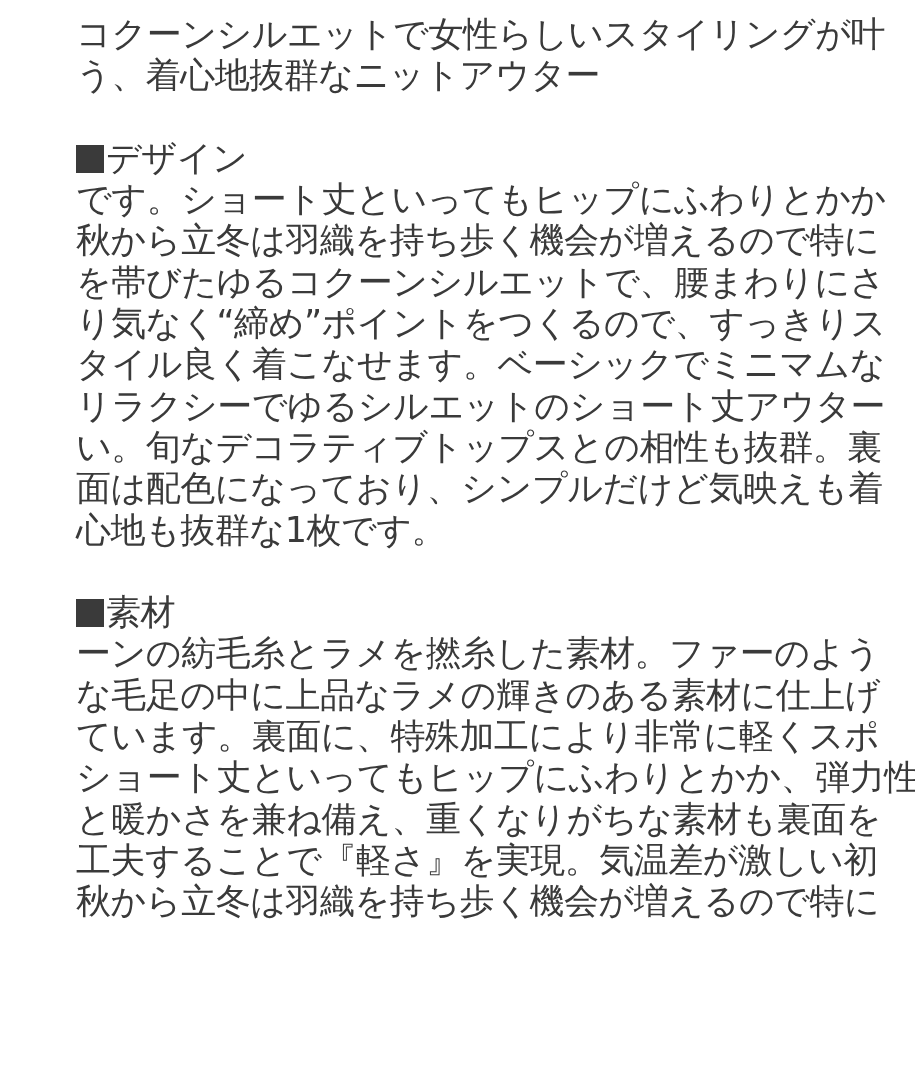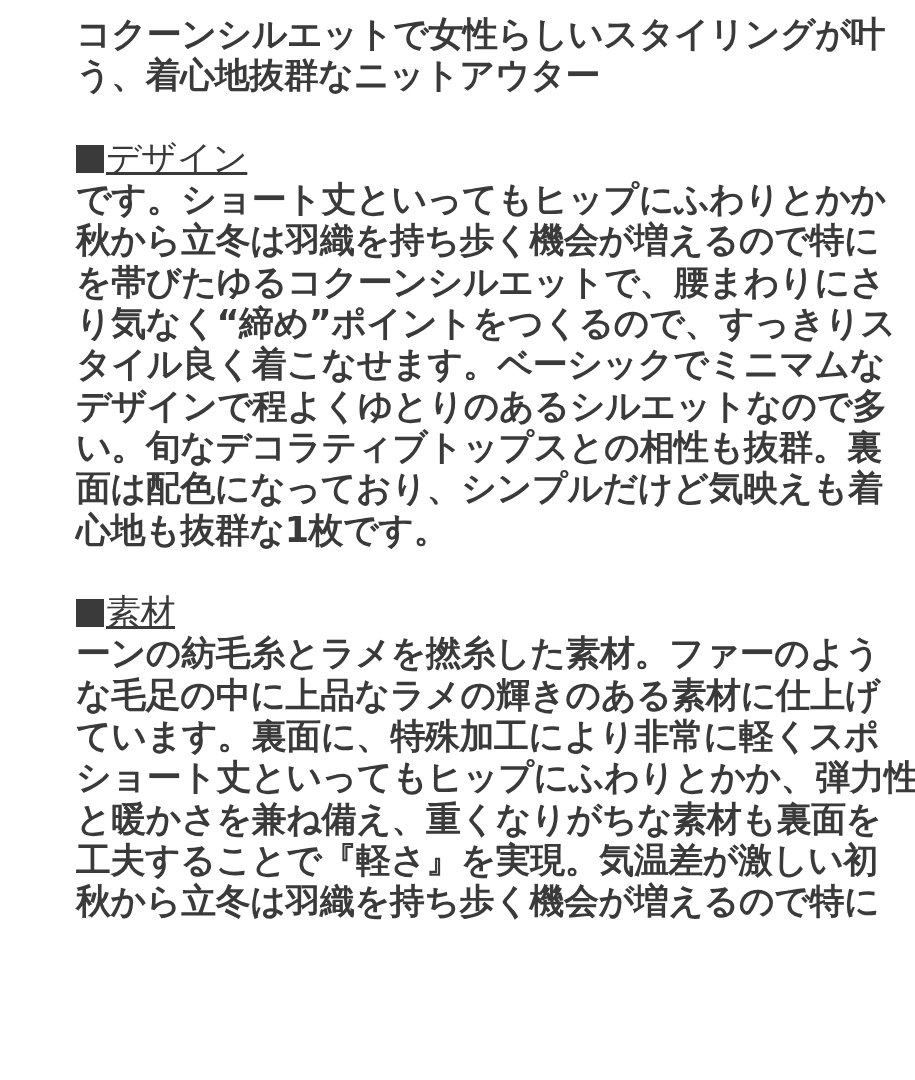--- a/index.html
+++ b/index.html
@@ -21,31 +21,29 @@
       color: #3a3a3a;
       font-family: "DejaVu Sans", "Liberation Sans", sans-serif;
       font-size: 35px;
       line-height: 41.3px;
       letter-spacing: -0.5px;
     }
     .line {
       display: block;
       white-space: nowrap;
       height: 41.3px;
-      font-weight: bold;
     }
     .blank {
       display: block;
       height: 41.3px;
     }
     .heading {
       display: block;
       white-space: nowrap;
       height: 41.3px;
-      text-decoration: underline;
     }
     .square {
       display: inline-block;
       width: 28px;
       height: 28px;
       background: #3a3a3a;
       vertical-align: -3px;
       margin-right: 2px;
     }
   </style>
@@ -61,21 +59,21 @@
 
   <span class="blank"></span>
 
   <div>
     <span class="heading"><span class="square"></span><span>デザイン</span></span>
     <span class="line">です。ショート丈といってもヒップにふわりとかか</span>
     <span class="line">秋から立冬は羽織を持ち歩く機会が増えるので特に</span>
     <span class="line">を帯びたゆるコクーンシルエットで、腰まわりにさ</span>
     <span class="line">り気なく“締め”ポイントをつくるので、すっきりス</span>
     <span class="line">タイル良く着こなせます。ベーシックでミニマムな</span>
-    <span class="line">デザインで程よくゆとりのあるシルエットなので多</span>
+    <span class="line">リラクシーでゆるシルエットのショート丈アウター</span>
     <span class="line">い。旬なデコラティブトップスとの相性も抜群。裏</span>
     <span class="line">面は配色になっており、シンプルだけど気映えも着</span>
     <span class="line">心地も抜群な1枚です。</span>
   </div>
 
   <span class="blank"></span>
 
   <div>
     <span class="heading"><span class="square"></span><span>素材</span></span>
     <span class="line">ーンの紡毛糸とラメを撚糸した素材。ファーのよう</span>

